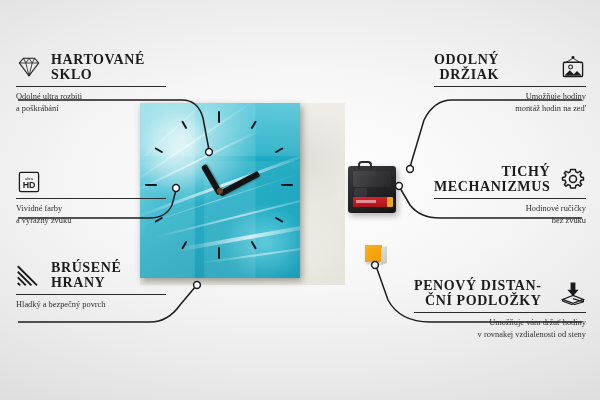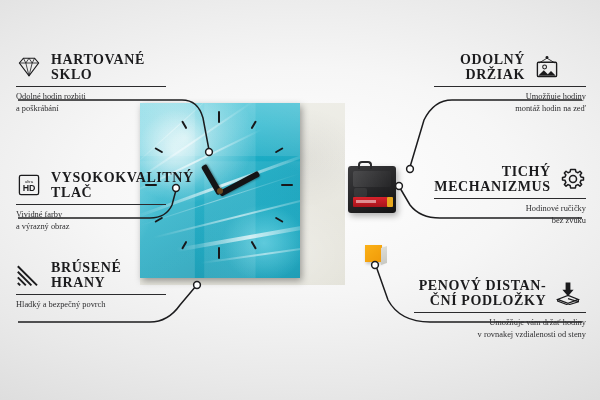--- a/index.html
+++ b/index.html
@@ -125,21 +125,21 @@
     line-height:15px; color:#1b1b1d; text-transform:uppercase;
   }
   .feat .rule { height:1px; background:#2b2b2d; margin:4px 0 4px; }
   .feat .desc {
     font-family:"Liberation Serif", serif;
     font-size:8.4px; line-height:11.5px; color:#2e2e30;
   }
   .feat.left .head { justify-content:flex-start; }
   .feat.left .titles { text-align:left; }
   .feat.left .desc { text-align:left; }
-  .feat.right .head { justify-content:center; }
+  .feat.right .head { justify-content:space-between; }
   .feat.right .titles { text-align:right; }
   .feat.right .desc { text-align:right; }
   .ico { width:26px; height:24px; flex:none; display:block; }
 
   
   #f-glass  { left:16px;  top:52px;  width:150px; }
   #f-print  { left:16px;  top:170px; width:150px; }
   #f-edges  { left:16px;  top:260px; width:150px; }
   #f-holder { right:14px; top:52px;  width:152px; }
   #f-mech   { right:14px; top:164px; width:152px; }
@@ -229,41 +229,37 @@
         <path d="M4 10 L9 4 L23 4 L28 10 L16 26 Z" fill="none" stroke="#1b1b1d" stroke-width="1.4"></path>
         <path d="M4 10 L28 10 M9 4 L12 10 L16 26 M23 4 L20 10 L16 26 M12 10 L16 4 L20 10" fill="none" stroke="#1b1b1d" stroke-width="1"></path>
       </svg>
       <div class="titles">
         <div>HARTOVANÉ</div>
         <div>SKLO</div>
       </div>
     </div>
     <div class="rule"></div>
     <div class="desc">
-      <div>Odolné hodin rozbiti</div>
+      <div>Odolné ultra rozbiti</div>
       <div>a poškrábání</div>
     </div>
   </div>
 
   <div class="feat left" id="f-print">
     <div class="head">
       <svg class="ico" viewBox="0 0 32 30">
         <rect x="4" y="3" width="24" height="24" rx="2" fill="none" stroke="#1b1b1d" stroke-width="1.6"></rect>
         <text x="16" y="12" font-family="Liberation Sans, sans-serif" font-size="5.4" text-anchor="middle" fill="#1b1b1d">ultra</text>
         <text x="16" y="23" font-family="Liberation Sans, sans-serif" font-size="11" font-weight="bold" text-anchor="middle" fill="#1b1b1d">HD</text>
       </svg>
-      <div class="titles">
-        <div>VYSOKOKVALITNÝ</div>
-        <div>TLAČ</div>
-      </div>
     </div>
     <div class="rule"></div>
     <div class="desc">
       <div>Vividné farby</div>
-      <div>a výrazný obraz</div>
+      <div>a výrazný zvuku</div>
     </div>
   </div>
 
   <div class="feat left" id="f-edges">
     <div class="head">
       <svg class="ico" viewBox="0 0 32 30">
         <g stroke="#1b1b1d" stroke-width="2.4">
           <line x1="2" y1="4" x2="26" y2="28"></line>
           <line x1="2" y1="11" x2="19" y2="28"></line>
           <line x1="2" y1="18" x2="12" y2="28"></line>

